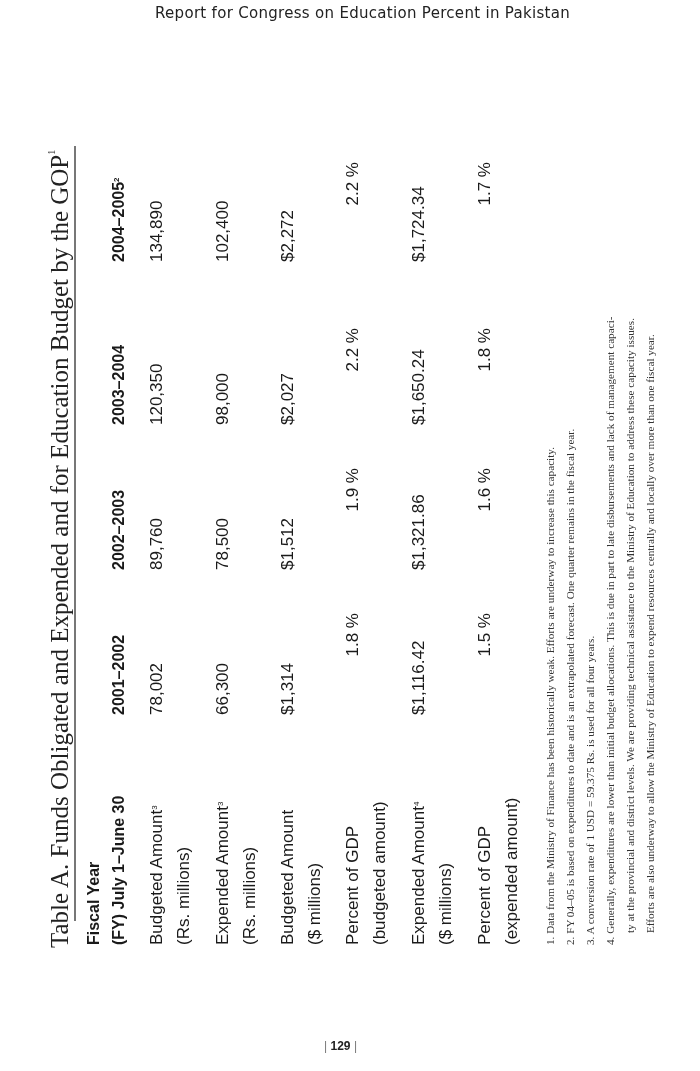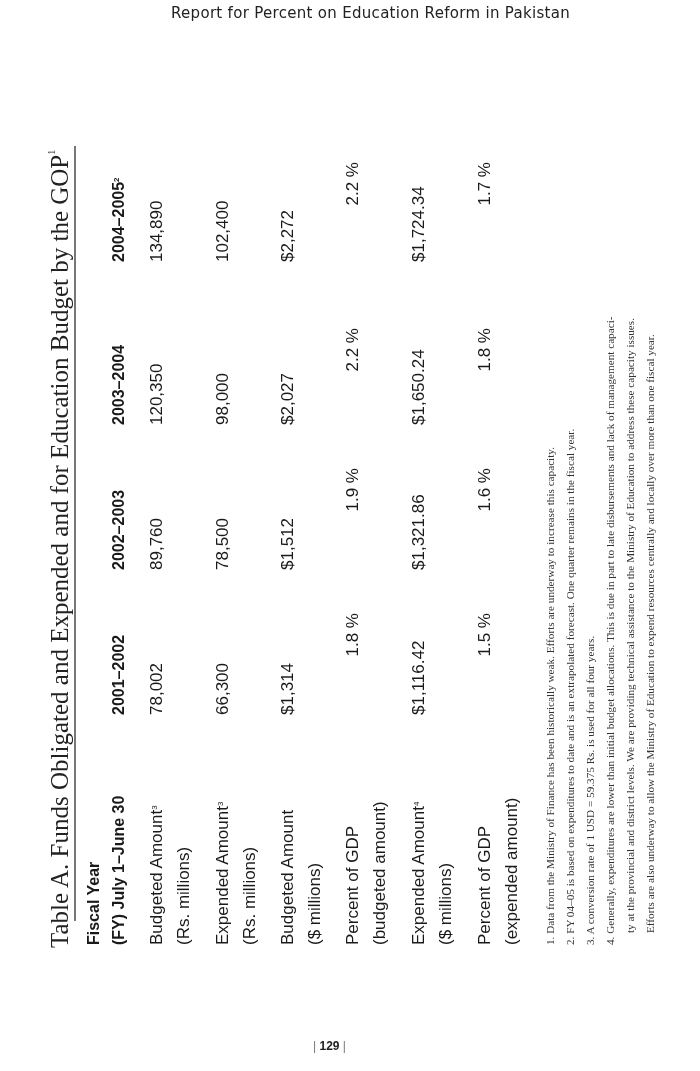--- a/index.html
+++ b/index.html
@@ -2,21 +2,21 @@
 <html><head>
 <meta charset="utf-8">
 <style>
   html, body { margin:0; padding:0; background:#ffffff; }
   body { width:700px; height:1071px; position:relative; overflow:hidden; color:#1a1a1a; }
   .running-head {
     position:absolute; top:4px; right:130px; font-family:"DejaVu Sans", sans-serif;
     font-size:15px; letter-spacing:0.3px; color:#222; white-space:nowrap;
   }
   .page-num {
-    position:absolute; top:1039px; left:313px; width:44px; text-align:left;
+    position:absolute; top:1039px; left:313px; width:44px; text-align:right;
     font-family:"Liberation Sans", sans-serif; font-size:12px; font-weight:bold; color:#222;
   }
   .page-num .bar { color:#777; font-weight:normal; }
   .rot {
     position:absolute; left:40px; top:948px; width:806px; height:640px;
     transform:rotate(-90deg); transform-origin:0 0;
   }
   .title {
     position:absolute; left:0; top:6px; width:806px; white-space:nowrap;
     font-family:"Liberation Serif", serif; font-size:25px; color:#222;
@@ -34,21 +34,21 @@
   .footnotes {
     position:absolute; left:3px; top:500px; width:800px;
     font-family:"Liberation Serif", serif; font-size:11.2px; color:#333; line-height:20px;
   }
   .footnotes .fn-line { white-space:nowrap; }
   .footnotes .indent { padding-left:12px; }
 </style>
 </head>
 <body>
 
-<div class="running-head">Report for Percent on Education Reform in Pakistan</div>
+<div class="running-head">Report for Congress on Education Percent in Pakistan</div>
 
 <div class="rot">
   <div class="title"><span>Table A. Funds Obligated and Expended and for Education Budget by the GOP</span><sup>1</sup></div>
   <div class="rule"></div>
 
   <div class="cell hdr" style="left:3px; top:43px;">Fiscal Year</div>
   <div class="cell hdr" style="left:3px; top:68px;">(FY) July 1–June 30</div>
   <div class="cell hdr" style="left:233px; top:68px;">2001–2002</div>
   <div class="cell hdr" style="left:378px; top:68px;">2002–2003</div>
   <div class="cell hdr" style="left:523px; top:68px;">2003–2004</div>

